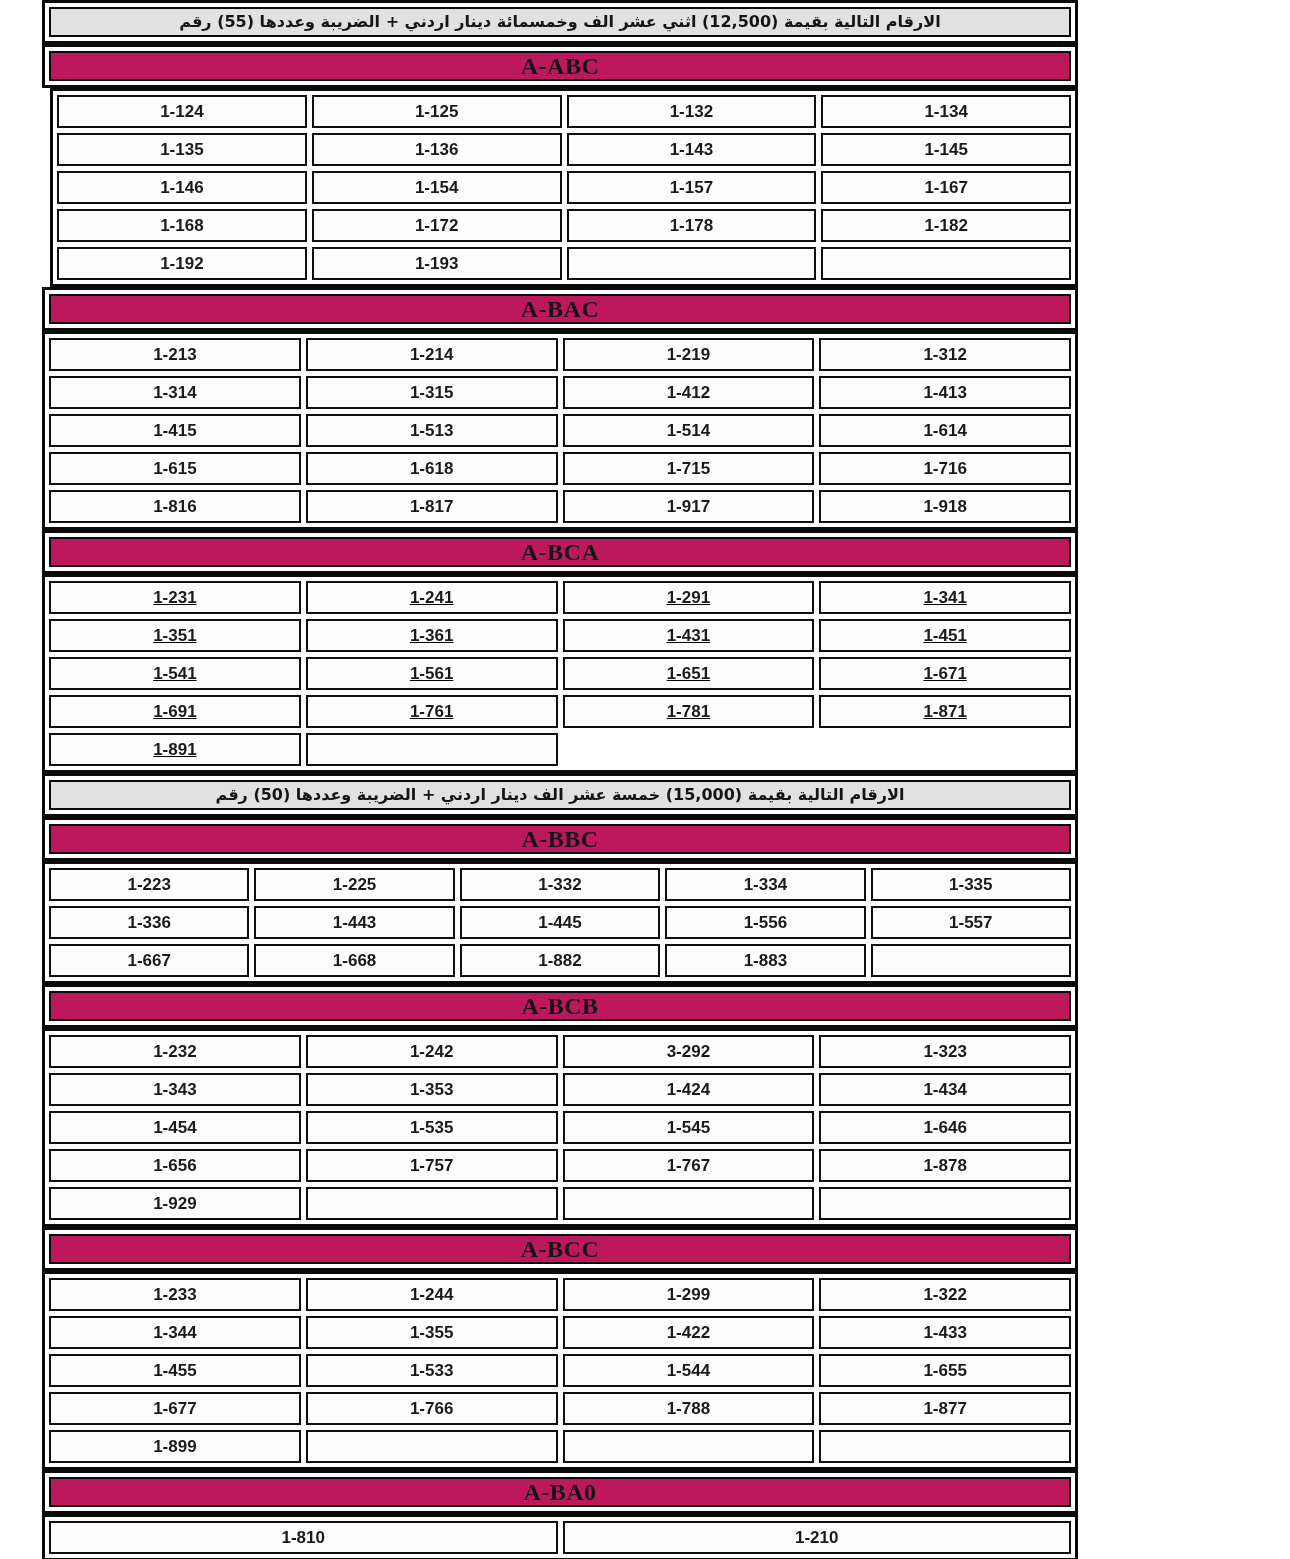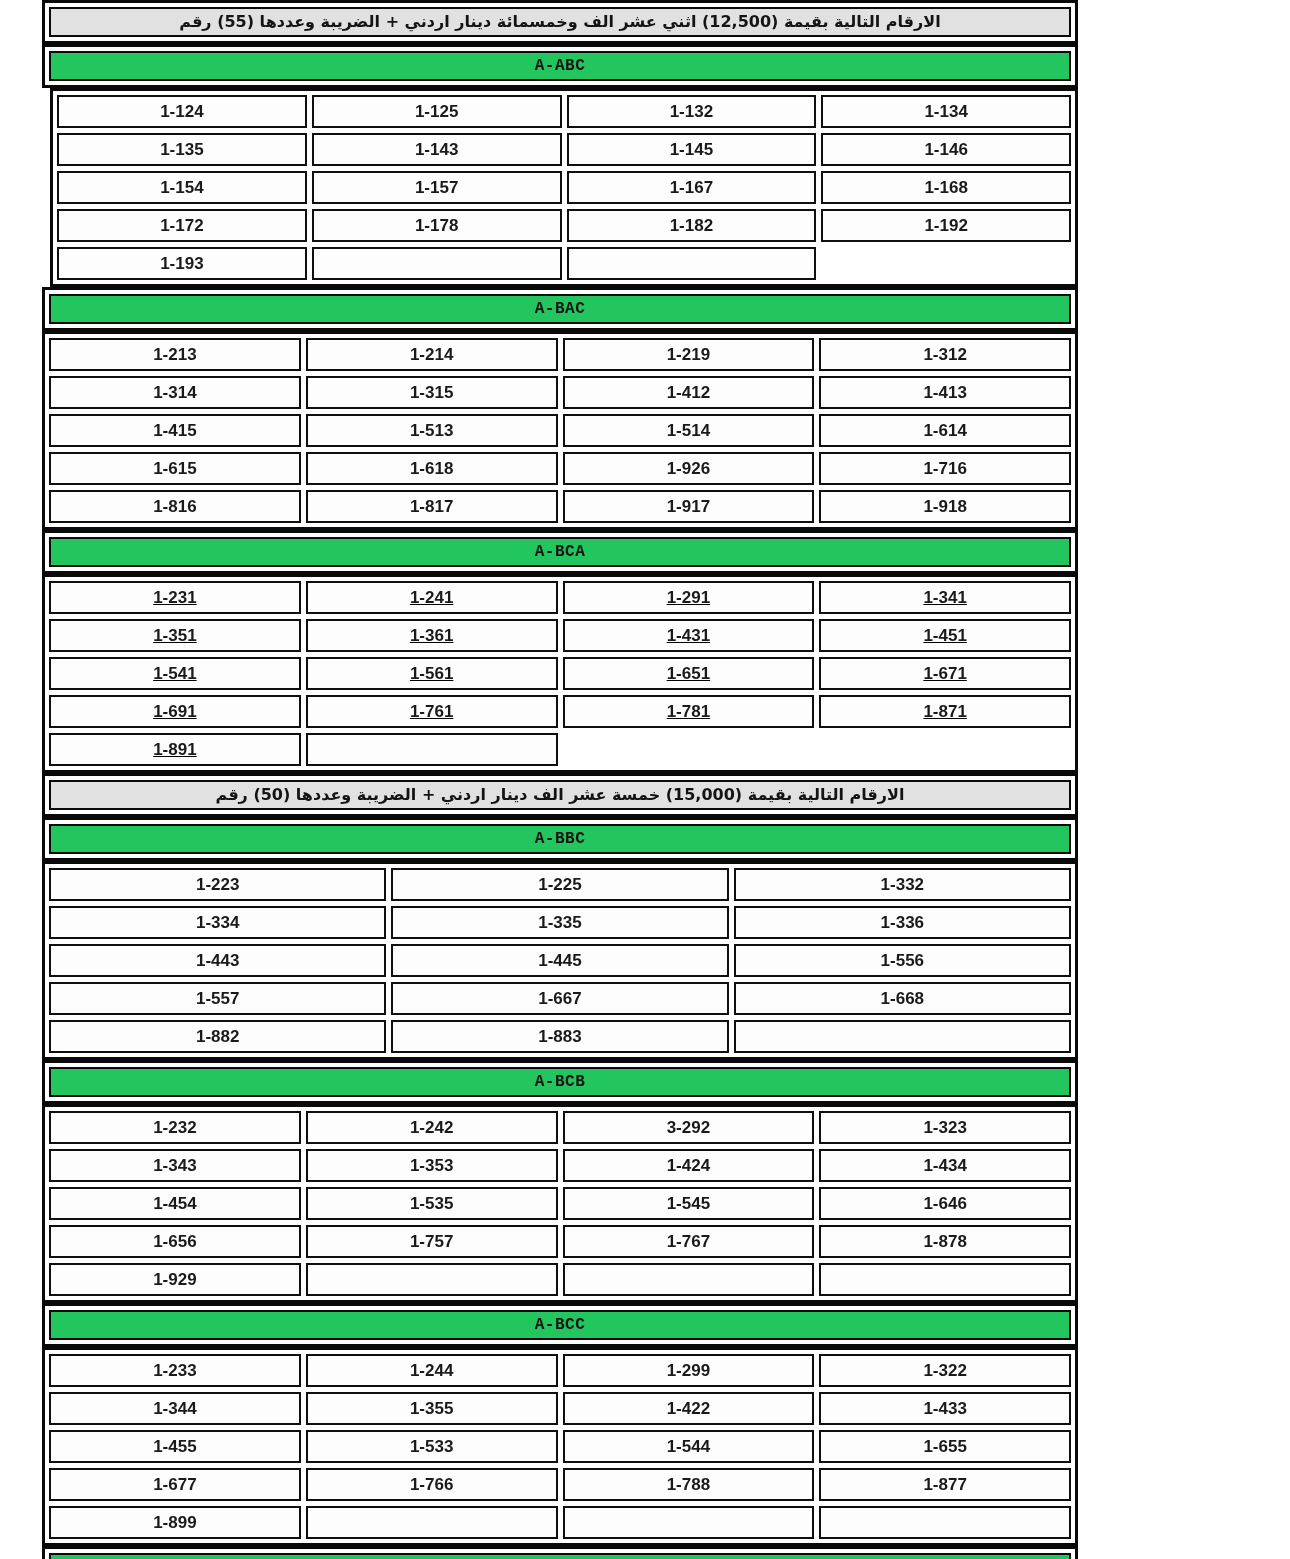--- a/index.html
+++ b/index.html
@@ -33,23 +33,23 @@
     line-height: 26px;
     color: #141414;
   }
   .title-band .band-inner {
     background: #e1e1e1;
     font-family: "DejaVu Sans", sans-serif;
     font-size: 16px;
     direction: rtl;
   }
   .section-band .band-inner {
-    background: #22c55e;
-    font-family: Liberation Mono, monospace;
-    font-size: 16px;
+    background: #be185d;
+    font-family: Liberation Serif, serif;
+    font-size: 24px;
     letter-spacing: 0.5px;
   }
 
   
   .grid {
     border: 3px solid #0a0a0a;
     padding: 4px;
     display: grid;
     gap: 5px;
     background: #ffffff;
@@ -77,20 +77,21 @@
         </div>
         <div class="band section-band">
           <div class="band-inner">A-ABC</div>
         </div>
         <div class="grid" style="grid-template-columns: repeat(4, 1fr); margin-left: 8px;">
           <div class="cell">1-124</div>
           <div class="cell">1-125</div>
           <div class="cell">1-132</div>
           <div class="cell">1-134</div>
           <div class="cell">1-135</div>
+          <div class="cell">1-136</div>
           <div class="cell">1-143</div>
           <div class="cell">1-145</div>
           <div class="cell">1-146</div>
           <div class="cell">1-154</div>
           <div class="cell">1-157</div>
           <div class="cell">1-167</div>
           <div class="cell">1-168</div>
           <div class="cell">1-172</div>
           <div class="cell">1-178</div>
           <div class="cell">1-182</div>
@@ -110,21 +111,21 @@
           <div class="cell">1-314</div>
           <div class="cell">1-315</div>
           <div class="cell">1-412</div>
           <div class="cell">1-413</div>
           <div class="cell">1-415</div>
           <div class="cell">1-513</div>
           <div class="cell">1-514</div>
           <div class="cell">1-614</div>
           <div class="cell">1-615</div>
           <div class="cell">1-618</div>
-          <div class="cell">1-926</div>
+          <div class="cell">1-715</div>
           <div class="cell">1-716</div>
           <div class="cell">1-816</div>
           <div class="cell">1-817</div>
           <div class="cell">1-917</div>
           <div class="cell">1-918</div>
         </div>
         <div class="band section-band">
           <div class="band-inner">A-BCA</div>
         </div>
         <div class="grid" style="grid-template-columns: repeat(4, 1fr); text-decoration: underline;">
@@ -148,21 +149,21 @@
           <div class="cell"></div>
         </div>
       </div>
       <div class="table-block">
         <div class="band title-band">
           <div class="band-inner" dir="rtl">الارقام التالية بقيمة  (15,000) خمسة عشر الف دينار اردني + الضريبة وعددها (50) رقم</div>
         </div>
         <div class="band section-band">
           <div class="band-inner">A-BBC</div>
         </div>
-        <div class="grid" style="grid-template-columns: repeat(3, 1fr);">
+        <div class="grid" style="grid-template-columns: repeat(5, 1fr);">
           <div class="cell">1-223</div>
           <div class="cell">1-225</div>
           <div class="cell">1-332</div>
           <div class="cell">1-334</div>
           <div class="cell">1-335</div>
           <div class="cell">1-336</div>
           <div class="cell">1-443</div>
           <div class="cell">1-445</div>
           <div class="cell">1-556</div>
           <div class="cell">1-557</div>

